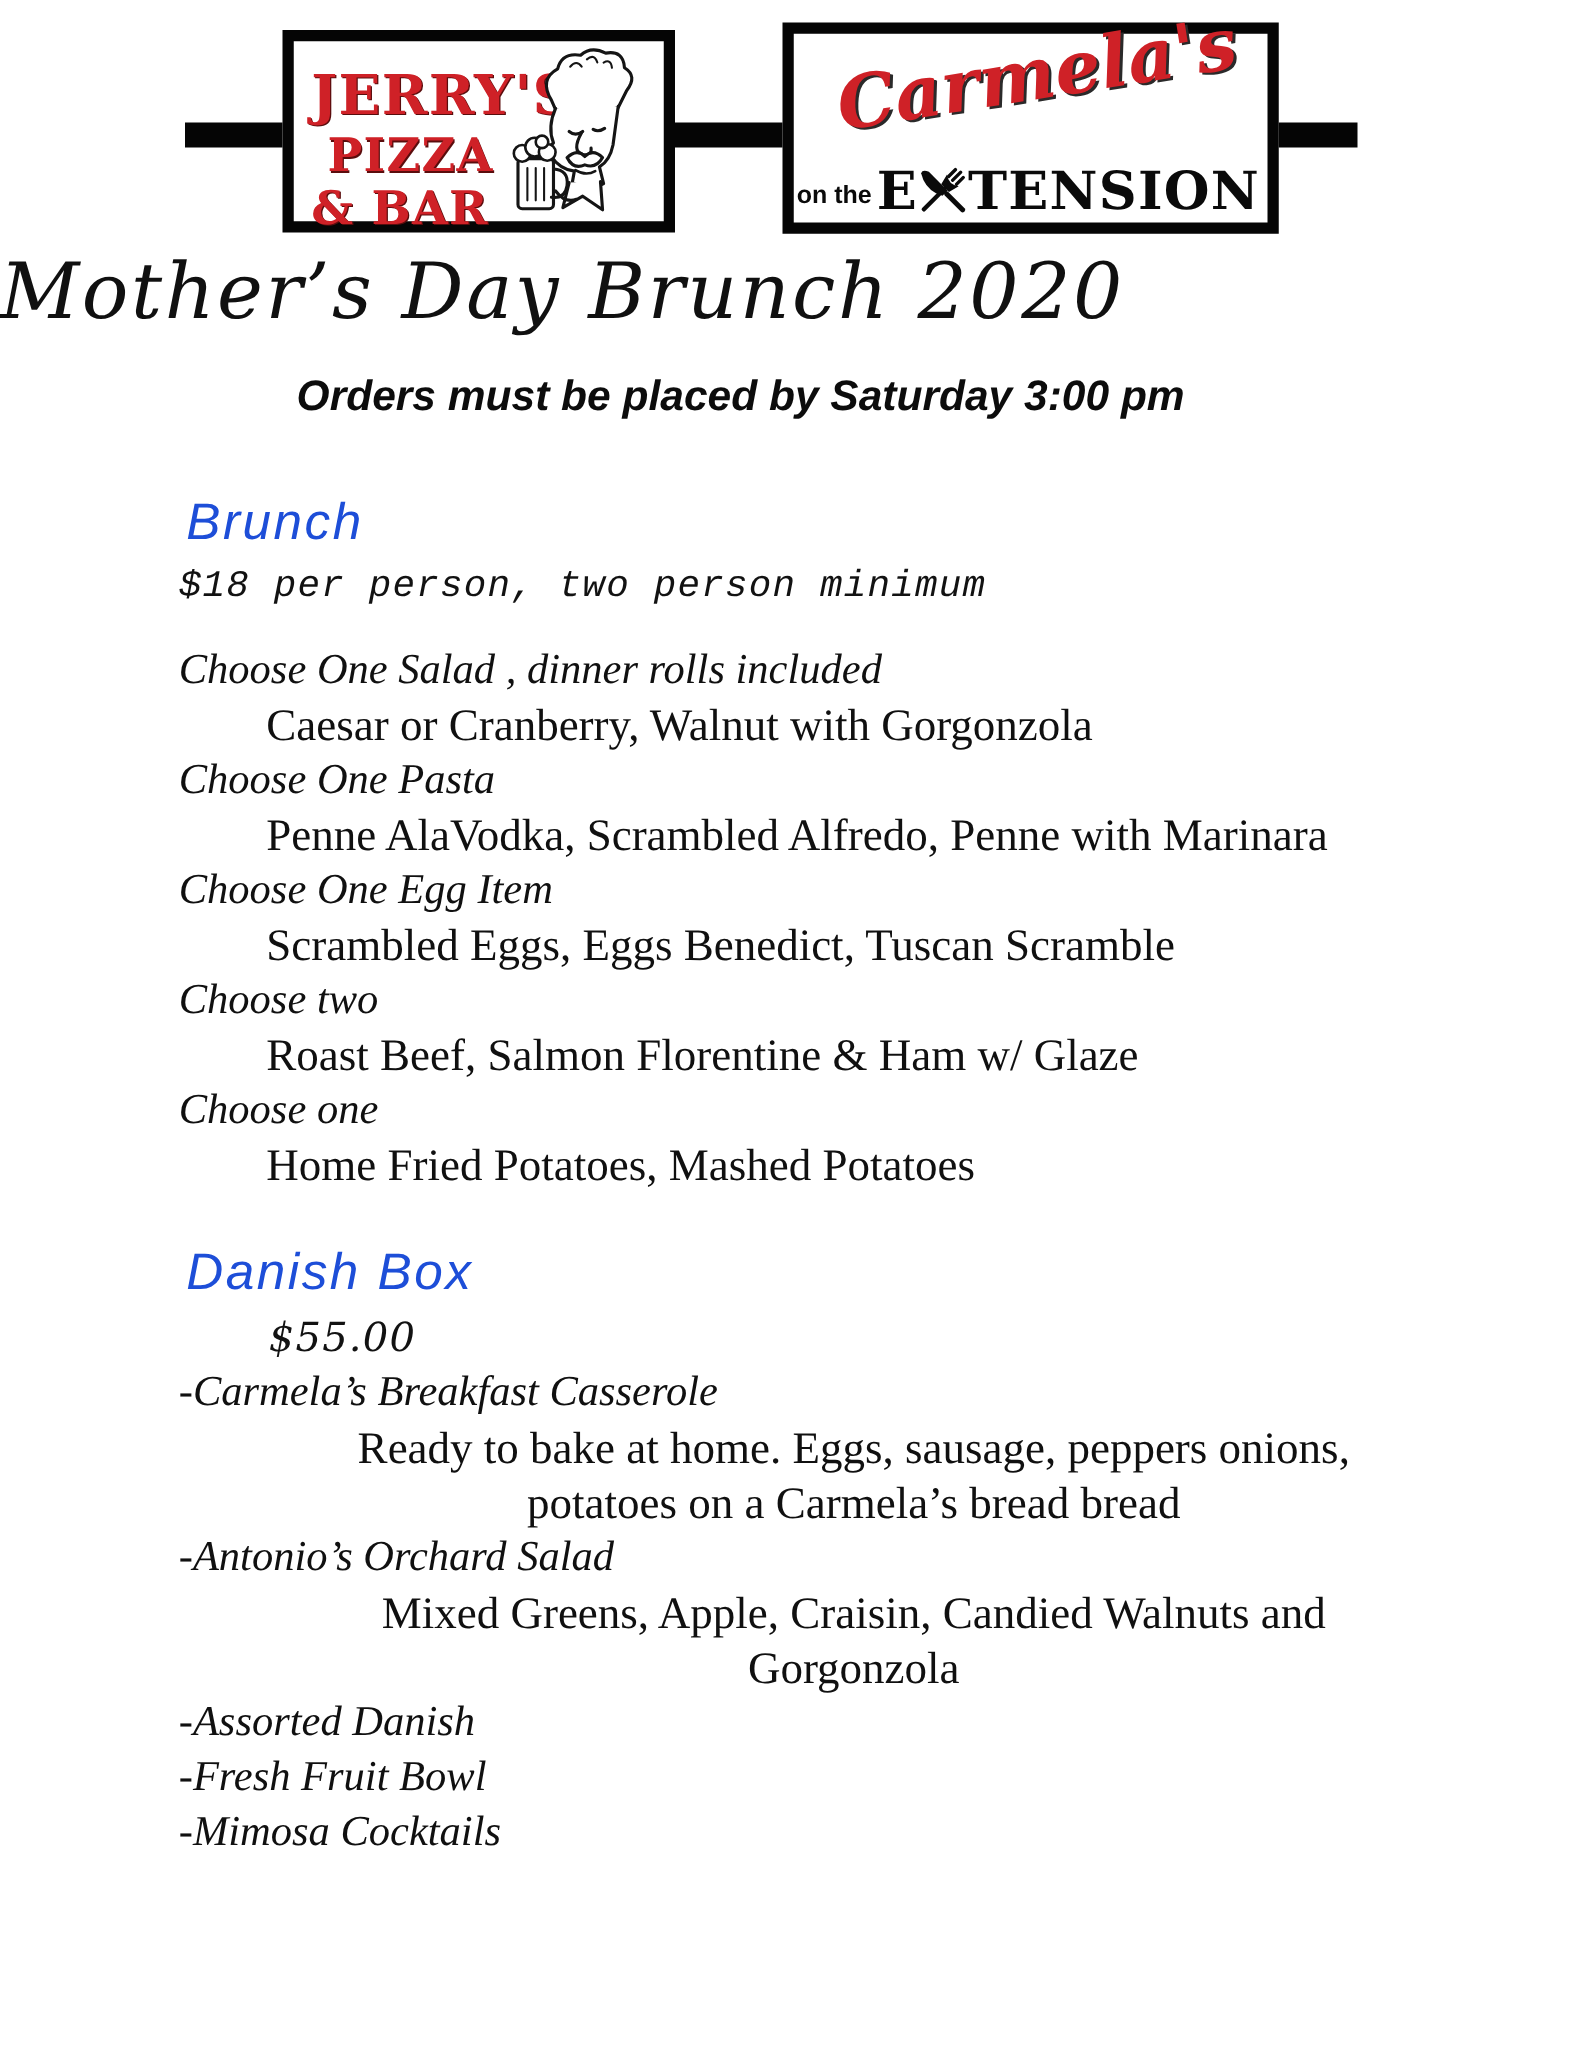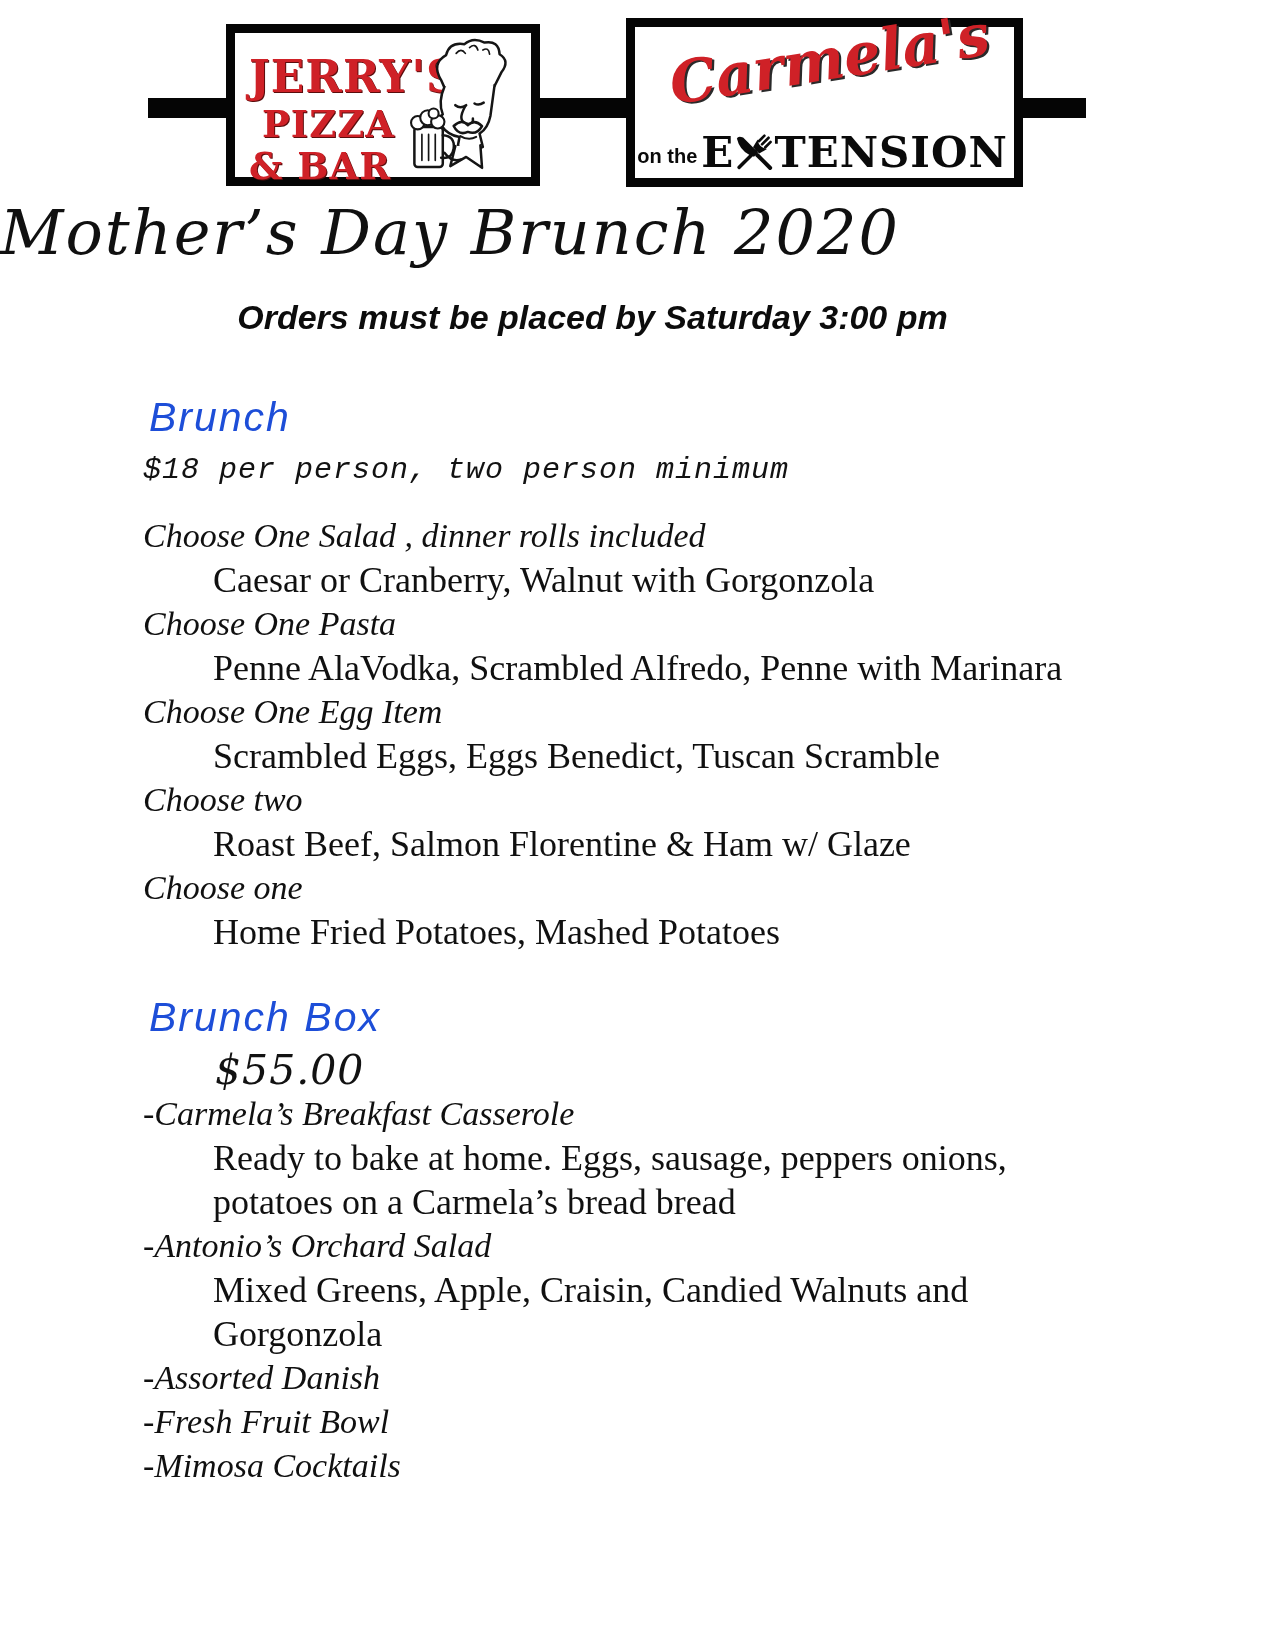--- a/index.html
+++ b/index.html
@@ -63,23 +63,23 @@
     color:#121212; line-height:44px; letter-spacing:1px;
   }
   .item-label {
     font-family:"Liberation Serif", serif; font-style:italic; font-size:34px;
     color:#101010; line-height:44px;
   }
   .item-detail {
     font-family:"Liberation Serif", serif; font-size:36px;
     color:#101010; line-height:44px; padding-left:70px; white-space:nowrap;
   }
-  .item-detail.wrap { white-space:normal; }
+  .item-detail.wrap { white-space:normal;text-align:center; }
   .price-line {
-    font-family:"DejaVu Serif", serif; font-style:italic; font-size:41px;
+    font-family:"DejaVu Serif", serif; font-style:italic; font-size:32px;
     color:#121212; line-height:44px; padding-left:72px; letter-spacing:1px;
   }
   .section-gap { height:32px; }
   .sub-gap { height:22px; }
 </style>
 </head>
 <body>
 
 <div class="page">
 
@@ -163,21 +163,21 @@
     <div class="item-detail">Penne AlaVodka, Scrambled Alfredo, Penne with Marinara</div>
     <div class="item-label">Choose One Egg Item</div>
     <div class="item-detail">Scrambled Eggs, Eggs Benedict, Tuscan Scramble</div>
     <div class="item-label">Choose two</div>
     <div class="item-detail">Roast Beef, Salmon Florentine &amp; Ham w/ Glaze</div>
     <div class="item-label">Choose one</div>
     <div class="item-detail">Home Fried Potatoes, Mashed Potatoes</div>
 
     <div class="section-gap"></div>
 
-    <div class="script-heading">Brunch Box</div>
+    <div class="script-heading">Danish Box</div>
     <div class="price-line">$55.00</div>
 
     <div class="item-label">-Carmela’s Breakfast Casserole</div>
     <div class="item-detail wrap">Ready to bake at home. Eggs, sausage, peppers onions,</div>
     <div class="item-detail wrap">potatoes on a Carmela’s bread bread</div>
 
     <div class="item-label">-Antonio’s Orchard Salad</div>
     <div class="item-detail wrap">Mixed Greens, Apple, Craisin, Candied Walnuts and</div>
     <div class="item-detail wrap">Gorgonzola</div>
 

